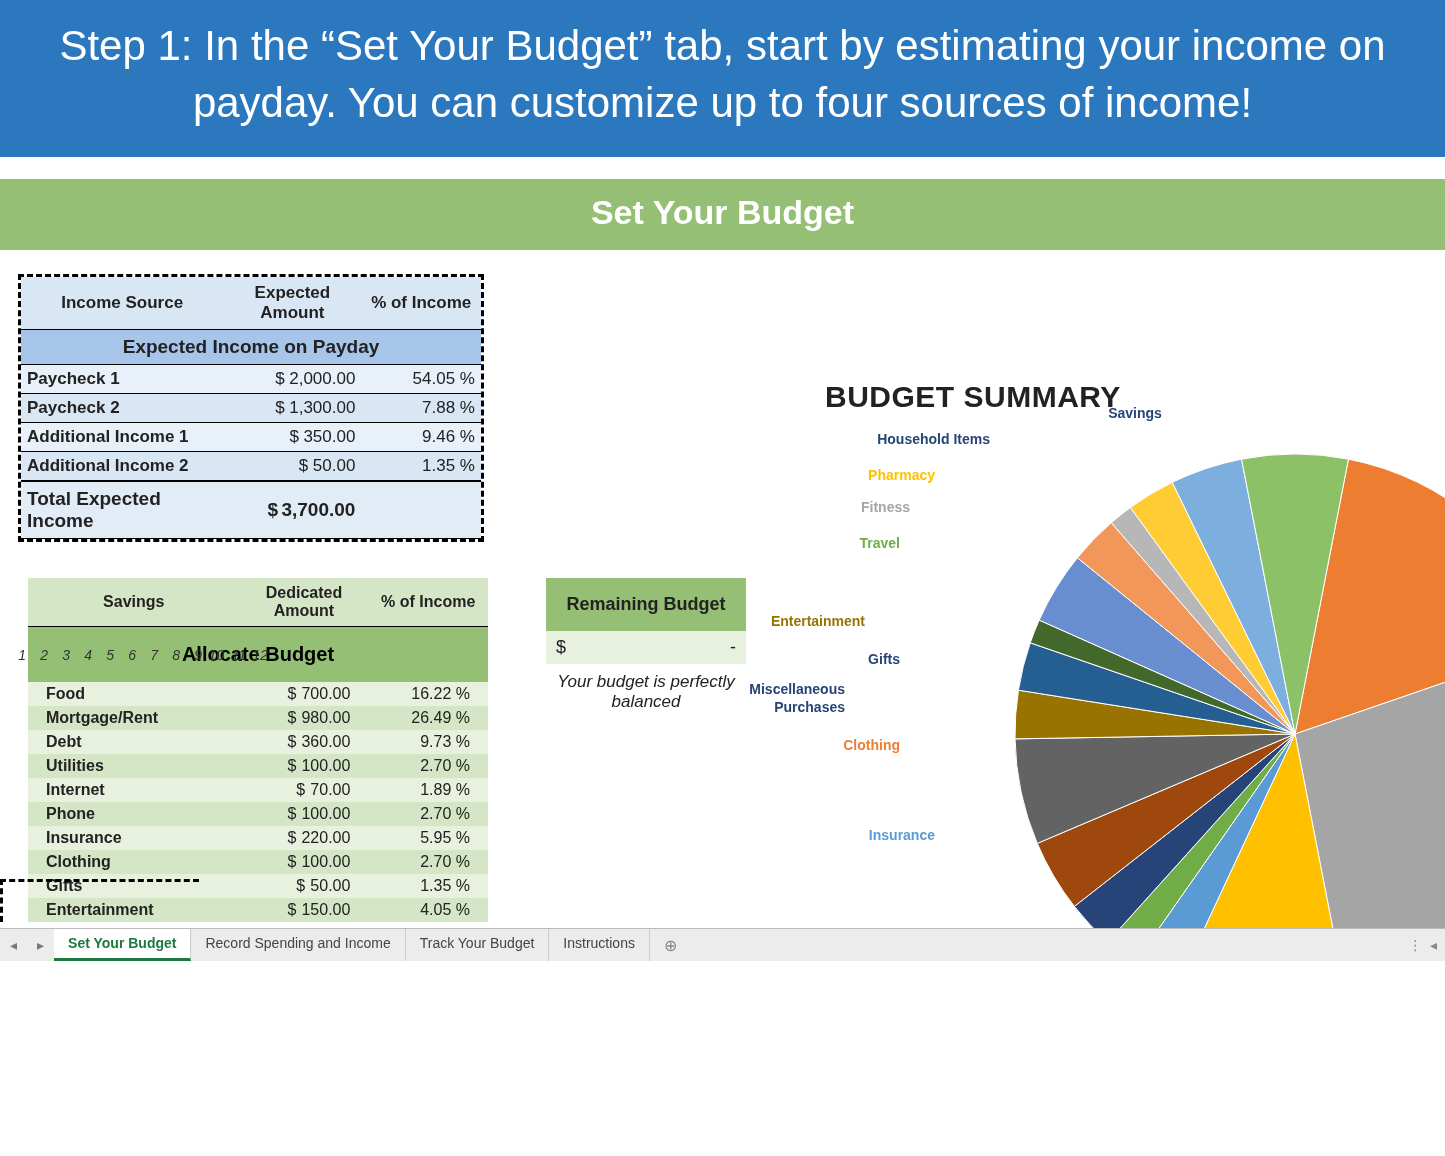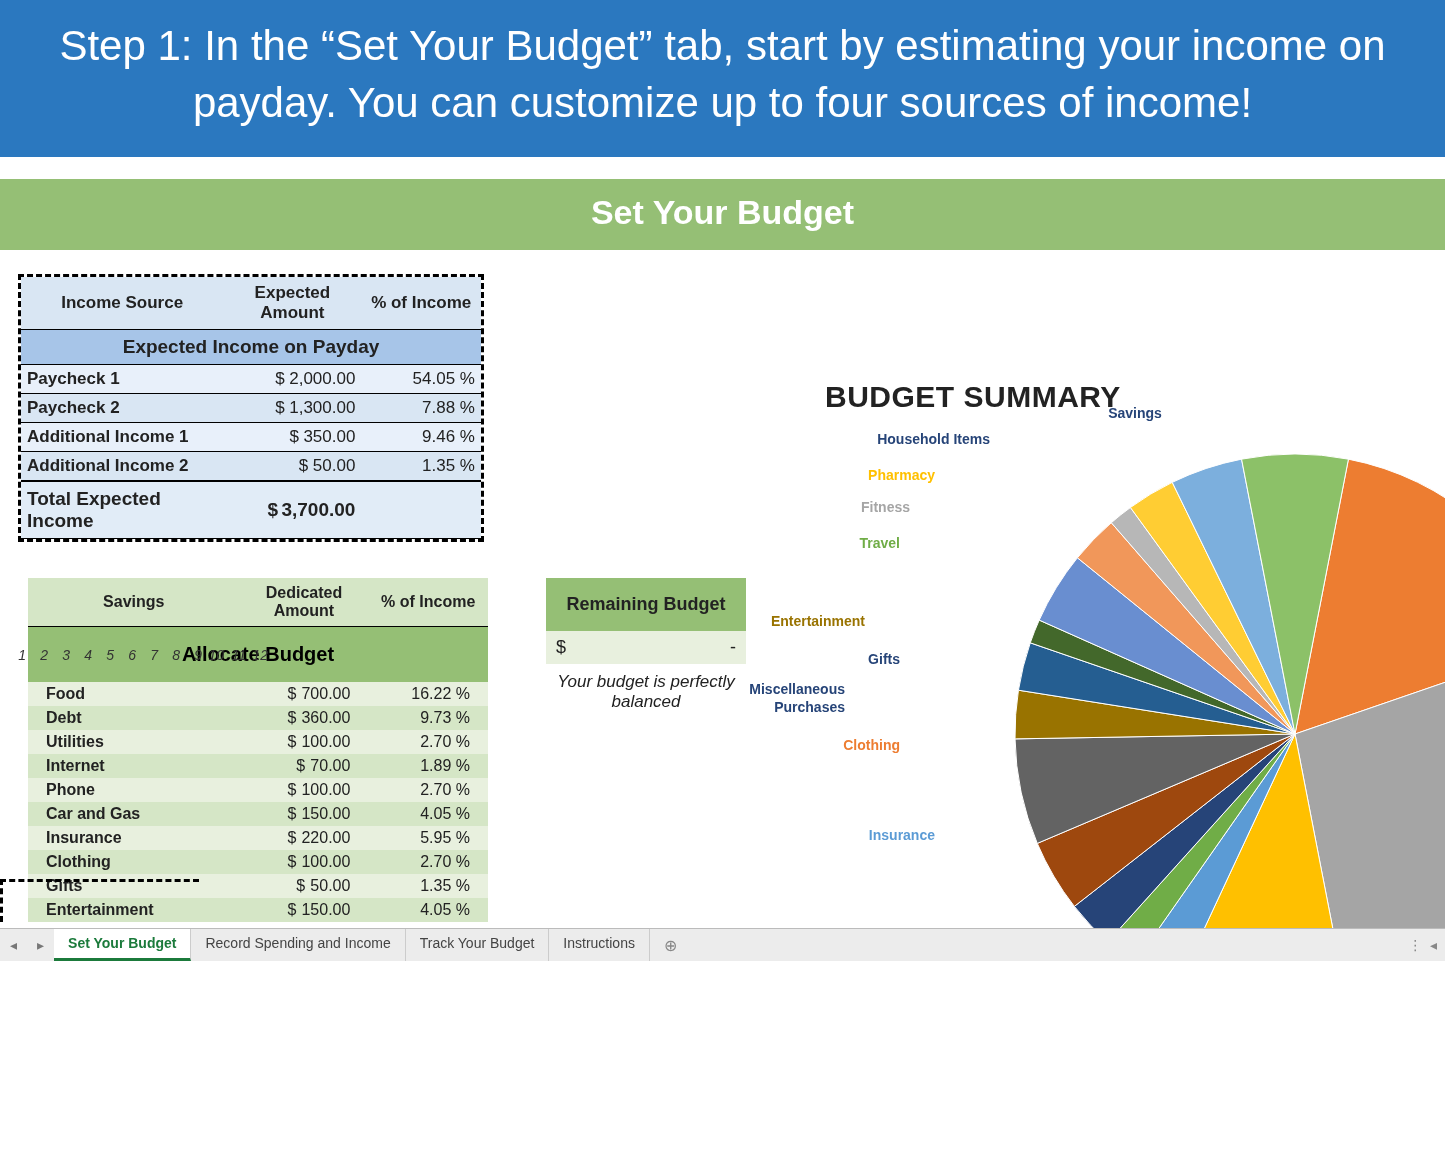--- a/index.html
+++ b/index.html
@@ -119,43 +119,43 @@
           <th style="width:26%">% of Income</th>
         </tr>
           </thead>
         <tbody id="alloc-body">
             <tr>
               <td class="cat">Food</td>
               <td class="amt"><span class="dollar">$</span><span style="float:right">700.00</span></td>
               <td class="amt">16.22 %</td>
             </tr>
             <tr>
+              <td class="cat">Mortgage/Rent</td>
+              <td class="amt"><span class="dollar">$</span><span style="float:right">980.00</span></td>
+              <td class="amt">26.49 %</td>
+            </tr>
+            <tr>
               <td class="cat">Debt</td>
               <td class="amt"><span class="dollar">$</span><span style="float:right">360.00</span></td>
               <td class="amt">9.73 %</td>
             </tr>
             <tr>
               <td class="cat">Utilities</td>
               <td class="amt"><span class="dollar">$</span><span style="float:right">100.00</span></td>
               <td class="amt">2.70 %</td>
             </tr>
             <tr>
               <td class="cat">Internet</td>
               <td class="amt"><span class="dollar">$</span><span style="float:right">70.00</span></td>
               <td class="amt">1.89 %</td>
             </tr>
             <tr>
               <td class="cat">Phone</td>
               <td class="amt"><span class="dollar">$</span><span style="float:right">100.00</span></td>
               <td class="amt">2.70 %</td>
-            </tr>
-            <tr>
-              <td class="cat">Car and Gas</td>
-              <td class="amt"><span class="dollar">$</span><span style="float:right">150.00</span></td>
-              <td class="amt">4.05 %</td>
             </tr>
             <tr>
               <td class="cat">Insurance</td>
               <td class="amt"><span class="dollar">$</span><span style="float:right">220.00</span></td>
               <td class="amt">5.95 %</td>
             </tr>
             <tr>
               <td class="cat">Clothing</td>
               <td class="amt"><span class="dollar">$</span><span style="float:right">100.00</span></td>
               <td class="amt">2.70 %</td>

